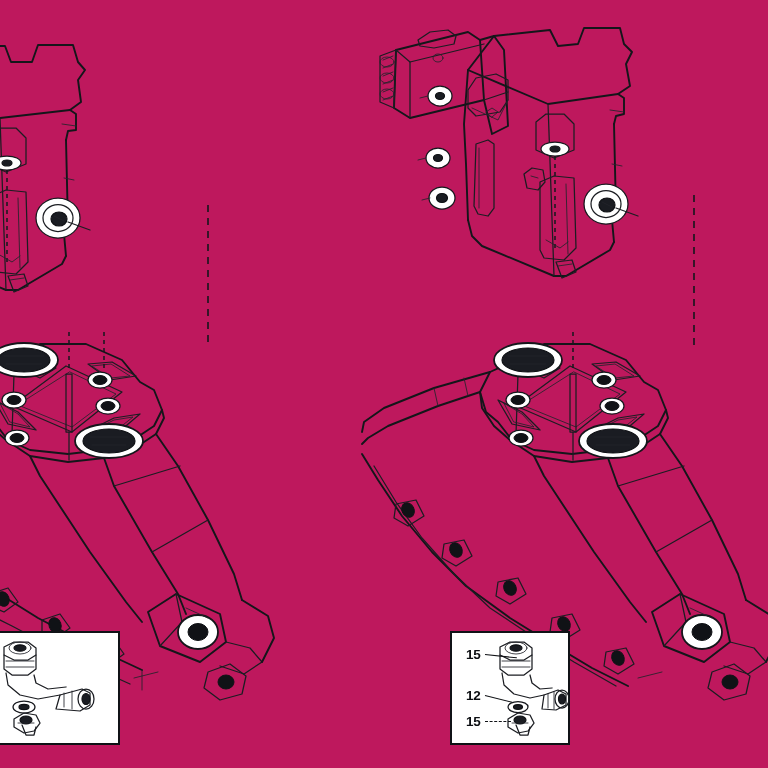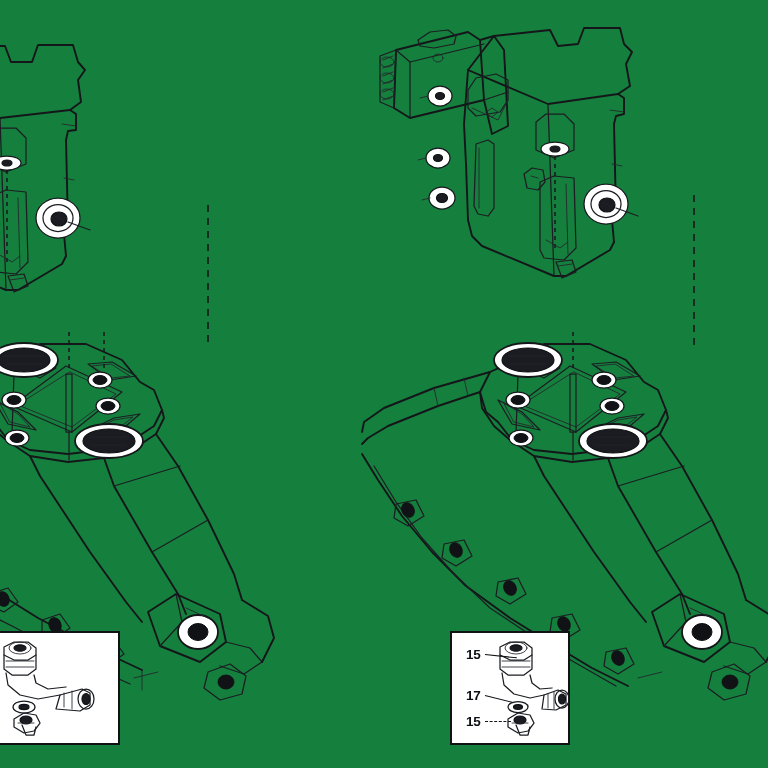--- a/index.html
+++ b/index.html
@@ -8,21 +8,21 @@
     padding: 0;
     background: #ffffff;
   }
   body {
     font-family: "Liberation Sans", sans-serif;
   }
   #page {
     position: relative;
     width: 768px;
     height: 768px;
-    background: #15803d;
+    background: #be185d;
     overflow: hidden;
   }
   .fig {
     position: absolute;
     overflow: visible;
   }
   svg { display: block; overflow: visible; }
   .ln {
     fill: none;
     stroke: #14161a;
@@ -466,20 +466,20 @@
           <path class="ln-thin" d="M30 86 L34 96 L42 96 L44 88"></path>
           <ellipse class="filldk" cx="34" cy="81" rx="6" ry="4"></ellipse>
           <path class="ln-hair" d="M26 84 L42 84"></path>
         </g>
       </svg>
     </div>
 
     <span class="callout-label" style="left:14px; top:15px;">15</span>
     <div class="leader" style="left:33px; top:21px; width:32px; transform:rotate(6deg); transform-origin:left center;"></div>
 
-    <span class="callout-label" style="left:14px; top:56px;">17</span>
+    <span class="callout-label" style="left:14px; top:56px;">12</span>
     <div class="leader" style="left:33px; top:62px; width:28px; transform:rotate(14deg); transform-origin:left center;"></div>
 
     <span class="callout-label" style="left:14px; top:82px;">15</span>
     <div class="leader-dash" style="left:33px; top:88px; width:26px;"></div>
   </div>
 
 </div>
 
 </body></html>

